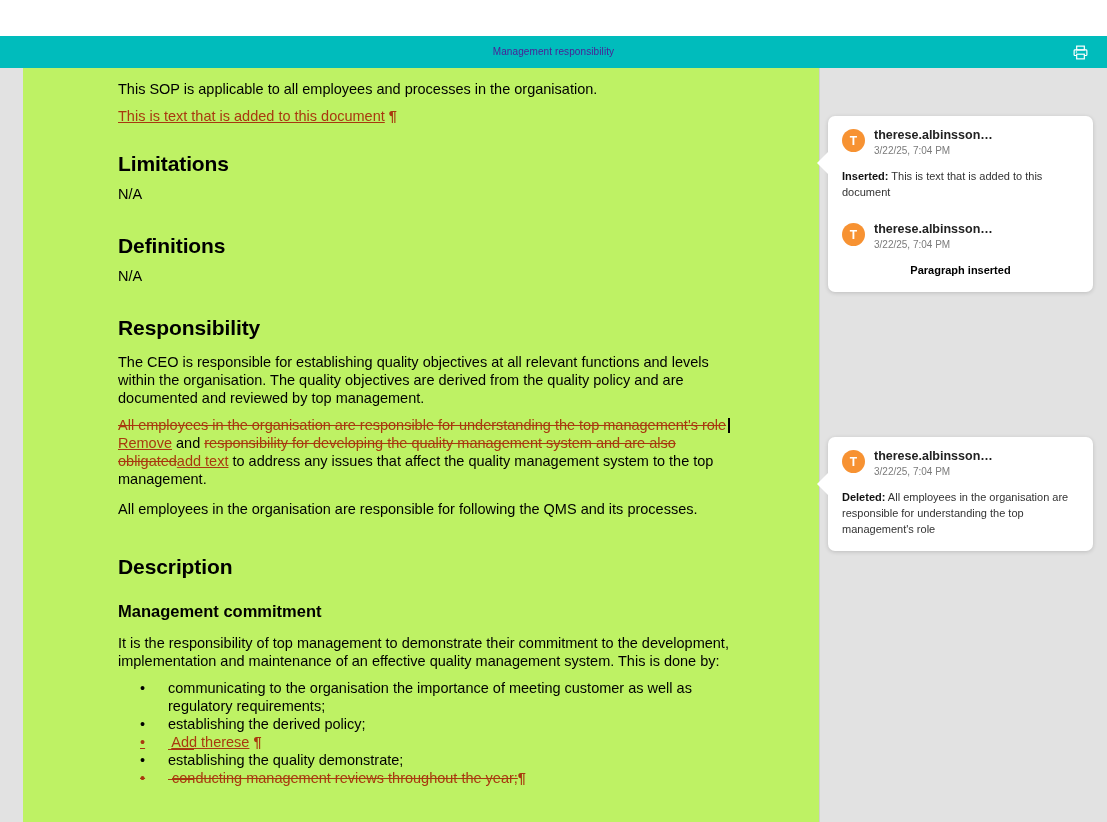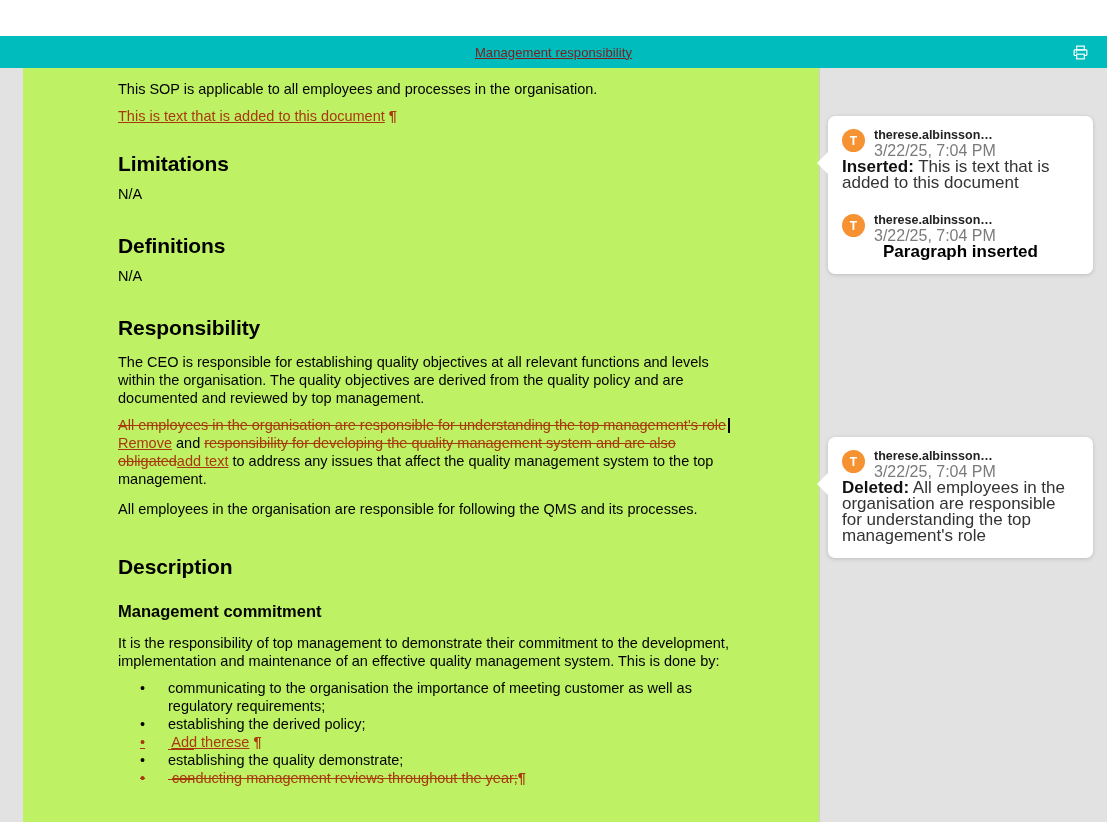--- a/index.html
+++ b/index.html
@@ -31,26 +31,25 @@
   
   .titlebar {
     position: relative;
     height: 32px;
     background: #00BCBC;
     display: flex;
     align-items: center;
     justify-content: center;
   }
   .titlebar-title {
-    color: #7f1d1d;
-    font-size: 13px;
+    color: #4c1d95;
+    font-size: 10px;
     font-weight: 400;
     letter-spacing: .1px;
     line-height: 1;
-    text-decoration: underline;
   }
   .titlebar-actions {
     position: absolute;
     right: 14px;
     top: 0;
     height: 32px;
     display: flex;
     align-items: center;
   }
   .print-btn {
@@ -242,29 +241,30 @@
     font-size: 12.5px;
     font-weight: bold;
     color: #222222;
     line-height: 14px;
     white-space: nowrap;
     overflow: hidden;
     text-overflow: ellipsis;
     max-width: 190px;
   }
   .entry-date {
-    font-size: 16px;
+    font-size: 10px;
     color: #7b7b7b;
     line-height: 16px;
     margin-top: 1px;
   }
   .entry-body {
-    font-size: 17px;
+    font-size: 11px;
     line-height: 16px;
     color: #333333;
+    margin-top: 9px;
   }
   .entry-body .label {
     font-weight: bold;
     color: #111111;
   }
   .entry-body.plain { font-weight: bold; color: #000000; text-align: center; }
 </style>
 </head>
 <body>
 

